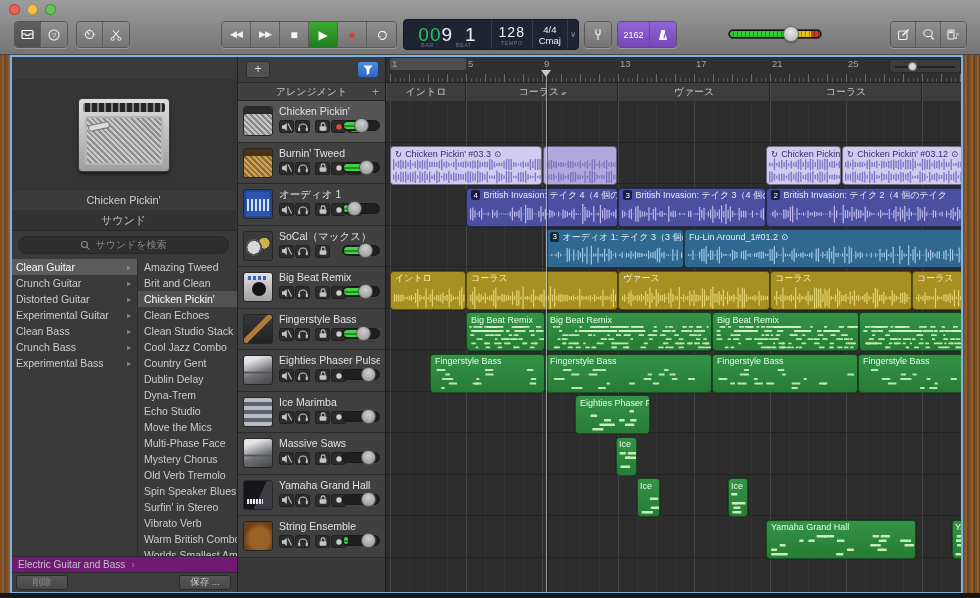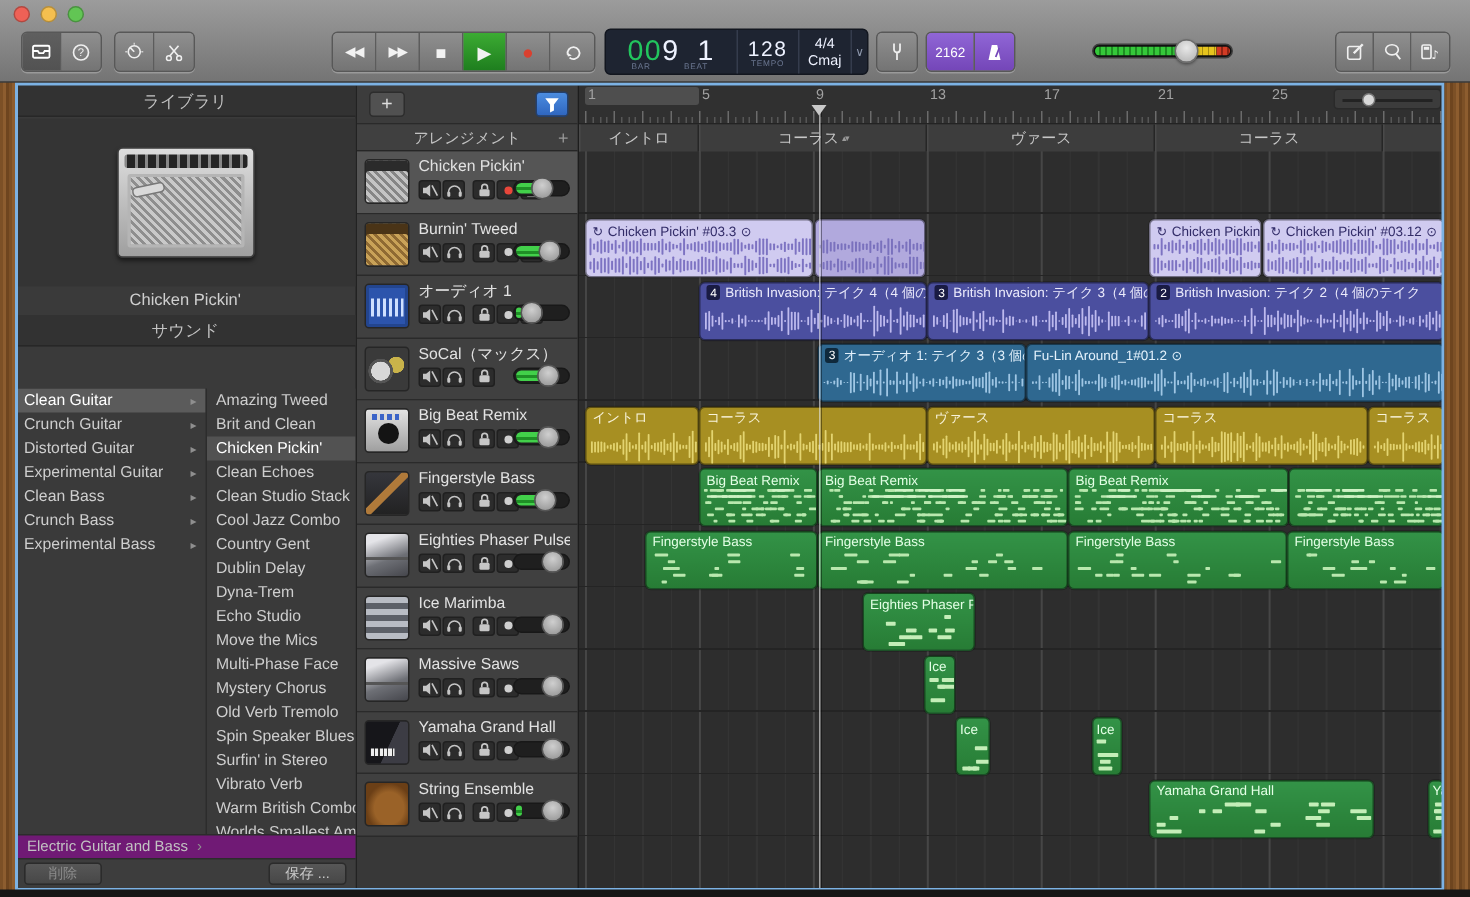--- a/index.html
+++ b/index.html
@@ -273,30 +273,36 @@
           <rect x="2.2" y="3.2" width="3.6" height="2" fill="#efefef"></rect>
           <text x="9.8" y="11" font-size="8" fill="#efefef" text-anchor="middle" font-family="DejaVu Sans,sans-serif">♪</text>
         </svg>
     </div>
   </div>
 </div>
 
 <div class="content">
 
   <div class="library">
-    <div class="lib-hd hd-lib">ライブラリ</div>
     <div class="amp-zone">
       <div class="amp-art">
         <div class="amp-top"></div>
         <div class="amp-grille"></div>
         <div class="amp-logo"></div>
       </div>
     </div>
     <div class="amp-name">Chicken Pickin'</div>
     <div class="lib-hd hd-sound">サウンド</div>
+    <div class="search">
+      <svg class="tic" width="11" height="11" viewBox="0 0 11 11">
+          <circle cx="4.5" cy="4.5" r="3" fill="none" stroke="#8a8a8a" stroke-width="1.1"></circle>
+          <line x1="6.8" y1="6.8" x2="9.6" y2="9.6" stroke="#8a8a8a" stroke-width="1.1"></line>
+        </svg>
+      <span>サウンドを検索</span>
+    </div>
     <div class="lib-list">
       <div class="col-cat" id="cat-col">
           <div class="li-row li-sel">
             <span>Clean Guitar</span>
             <span class="arr">▸</span>
           </div>
           <div class="li-row">
             <span>Crunch Guitar</span>
             <span class="arr">▸</span>
           </div>

